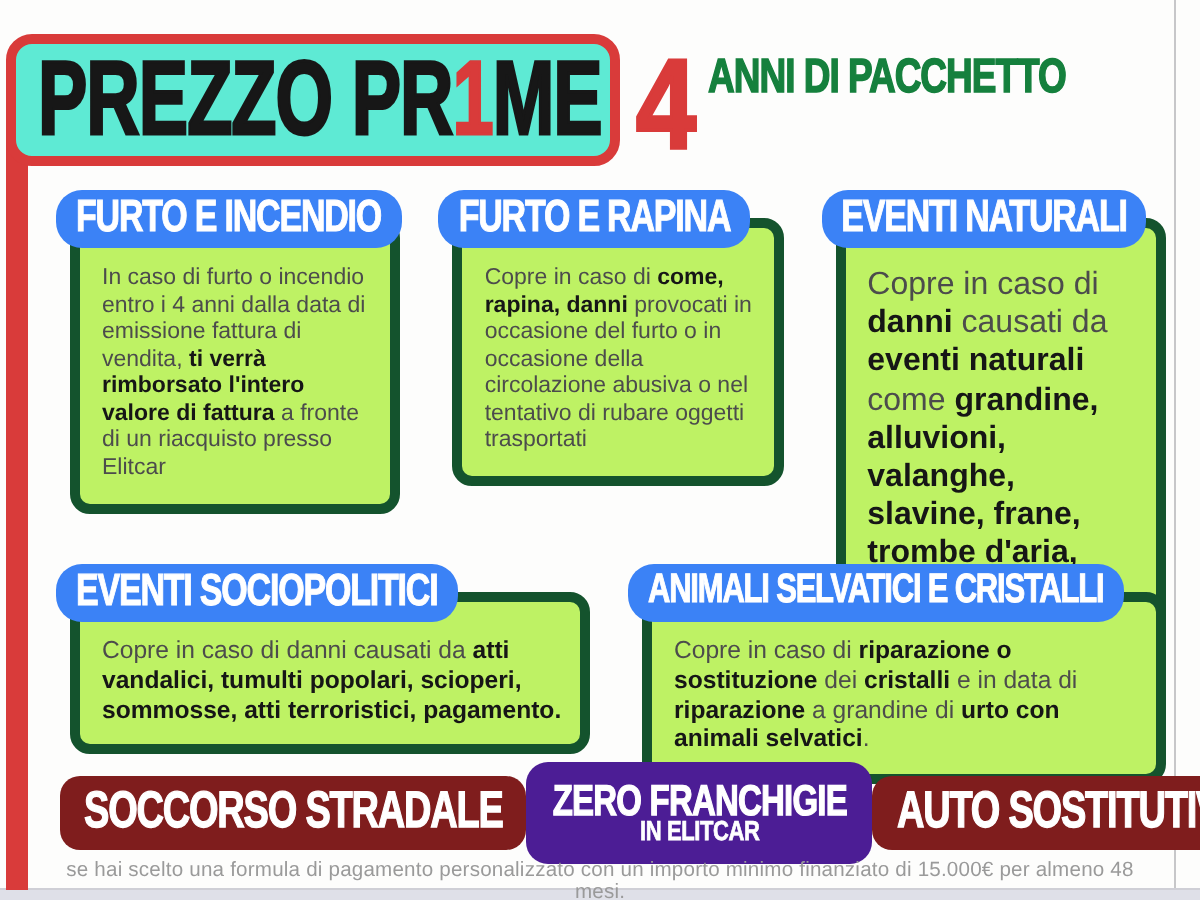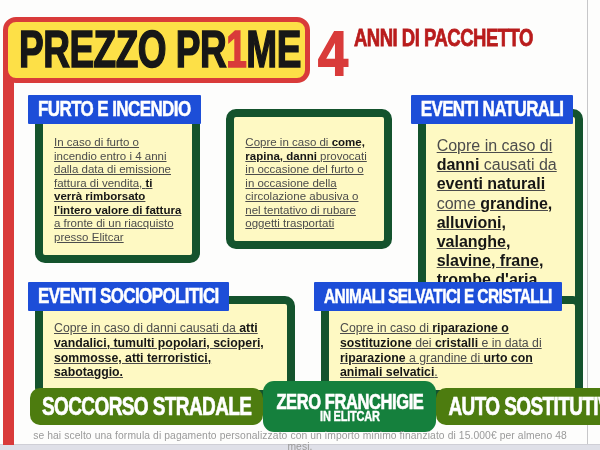--- a/index.html
+++ b/index.html
@@ -10,68 +10,68 @@
   }
   
   .edge-line-right{position:absolute; top:0; bottom:4px; right:12px; width:1px; background:#c7c7c9;}
   .bottom-strip{position:absolute; left:0; right:0; bottom:0; height:5px; background:#dfe0e8; border-top:1px solid #cfcfd6;}
   
   .red-stripe{position:absolute; left:3px; top:30px; bottom:5px; width:11px; background:#d93b3a; z-index:1;}
 
   
   .title-bubble{
     position:absolute; left:3px; top:17px; width:307px; height:66px; box-sizing:border-box;
-    border:5px solid #d93b3a; border-radius:13px; background:#fde047; z-index:2;
+    border:5px solid #d93b3a; border-radius:13px; background:#5eead4; z-index:2;
     display:flex; align-items:center; padding-left:11px;
   }
   .cond{display:inline-block; font-weight:700; letter-spacing:-0.5px; transform-origin:center;}
   .title-text{font-size:37px; transform:scaleY(1.42); -webkit-text-stroke:1.1px currentColor; color:#171717; white-space:nowrap;}
   .title-text .accent{color:#d93b3a; -webkit-text-stroke:1.1px #d93b3a;}
   .big-four{
     position:absolute; left:318px; top:21px; z-index:2; color:#d93b3a;
     font-size:54px; font-weight:700; -webkit-text-stroke:1.5px #d93b3a;
     transform:scaleY(1.18); transform-origin:top left; line-height:1;
   }
-  .subtitle{position:absolute; left:354px; top:27px; z-index:2; color:#b91c1c;}
+  .subtitle{position:absolute; left:354px; top:27px; z-index:2; color:#15803d;}
   .subtitle .line{display:block; height:27px;}
   .subtitle .cond{font-size:18.5px; transform:scaleY(1.3); -webkit-text-stroke:0.6px currentColor; white-space:nowrap;}
 
   
   .cards-row{position:absolute; left:28px; right:17px; display:flex; gap:19px; align-items:flex-start; z-index:2;}
   .row-1{top:95px;}
   .row-2{top:254px;margin-top:28px;}
   .card{position:relative; flex:1;}
   .pill{
-    position:absolute; top:0; left:0; z-index:3; background:#1d4ed8; color:#ffffff;
-    border-radius:1px; padding:4px 10px 5px; white-space:nowrap; line-height:1.2;
+    position:absolute; top:0; left:0; z-index:3; background:#3b82f6; color:#ffffff;
+    border-radius:13px; padding:4px 10px 5px; white-space:nowrap; line-height:1.2;
   }
   .pill .cond{font-size:17px; transform:scaleY(1.32); -webkit-text-stroke:0.4px #fff; letter-spacing:-0.6px;}
   .pill--wide .cond{font-size:15.5px;}
   .card-body{
-    margin-top:14px; margin-left:7px; background:#fef9c3;
-    border:8px solid #14532d; border-radius:10px;
+    margin-top:14px; margin-left:7px; background:#bef264;
+    border:5px solid #14532d; border-radius:10px;
     padding:19px 9px 10px 11px; box-sizing:border-box;
-    font-size:11.5px; line-height:1.18; color:#4c4c4c;text-decoration:underline;
+    font-size:11.5px; line-height:1.18; color:#4c4c4c;
   }
   .row-1 .card-body{min-height:129px;}
   .card-body b{font-weight:700; color:#161616;}
   .body-lg{font-size:16px; line-height:1.2;}
   .row-2 .card-body{font-size:12.3px; line-height:1.2; padding-top:17px;}
   .row-2 .card--socio{flex:0 0 267px;}
   .row-2 .card--animali{flex:1;}
 
   
   .bottom-row{position:absolute; left:30px; right:16px; top:381px; z-index:2;
     display:flex; align-items:center; justify-content:space-between;}
   .bpill{
-    background:#4d7c0f; color:#fff; border-radius:10px; height:37px;
+    background:#7f1d1d; color:#fff; border-radius:10px; height:37px;
     display:flex; align-items:center; justify-content:center; padding:0 12px;
   }
   .bpill .cond{font-size:19px; transform:scaleY(1.35); -webkit-text-stroke:0.5px #fff; letter-spacing:-0.6px; white-space:nowrap;}
-  .bpill--red{background:#15803d; height:47px; flex-direction:column; padding:2px 13px; border-radius:11px;}
+  .bpill--red{background:#4c1d95; height:47px; flex-direction:column; padding:2px 13px; border-radius:11px;}
   .bpill--red .l1{font-size:16.5px; transform:scaleY(1.3); -webkit-text-stroke:0.5px #fff; letter-spacing:-0.4px;}
   .bpill--red .l2{font-size:11px; transform:scaleY(1.25); -webkit-text-stroke:0.3px #fff; letter-spacing:-0.2px; margin-top:-1px;}
 
   
   .disclaimer{
     position:absolute; left:20px; right:20px; top:430px; z-index:2;
     text-align:center; font-size:10.3px; color:#9a9a9a; letter-spacing:0.1px;
   }
 </style>
 </head>
@@ -92,35 +92,36 @@
   </div>
 
   <div class="cards-row row-1">
 
     <div class="card">
       <div class="pill"><span class="cond">FURTO E INCENDIO</span></div>
       <div class="card-body"><span>In caso di furto o incendio entro i 4 anni dalla data di emissione fattura di vendita, </span><b>ti verrà rimborsato l'intero valore di fattura</b><span> a fronte di un riacquisto presso Elitcar</span></div>
     </div>
 
     <div class="card">
+      <div class="pill"><span class="cond">FURTO E RAPINA</span></div>
       <div class="card-body"><span>Copre in caso di </span><b>come, rapina, danni</b><span> provocati in occasione del furto o in occasione della circolazione abusiva o nel tentativo di rubare oggetti trasportati</span></div>
     </div>
 
     <div class="card">
       <div class="pill"><span class="cond">EVENTI NATURALI</span></div>
       <div class="card-body body-lg"><span>Copre in caso di </span><b>danni</b><span> causati da </span><b>eventi naturali</b><span> come </span><b>grandine, alluvioni, valanghe, slavine, frane, trombe d'aria, uragani, caduta accidentale di neve</b><span>.</span></div>
     </div>
 
   </div>
 
   <div class="cards-row row-2">
 
     <div class="card card--socio">
       <div class="pill"><span class="cond">EVENTI SOCIOPOLITICI</span></div>
-      <div class="card-body"><span>Copre in caso di danni causati da </span><b>atti vandalici, tumulti popolari, scioperi, sommosse, atti terroristici, sabotaggio.</b></div>
+      <div class="card-body"><span>Copre in caso di danni causati da </span><b>atti vandalici, tumulti popolari, scioperi, sommosse, atti terroristici, pagamento.</b></div>
     </div>
 
     <div class="card card--animali">
       <div class="pill pill--wide"><span class="cond">ANIMALI SELVATICI E CRISTALLI</span></div>
       <div class="card-body"><span>Copre in caso di </span><b>riparazione o sostituzione</b><span> dei </span><b>cristalli</b><span> e in data di </span><b>riparazione</b><span> a grandine di </span><b>urto con animali selvatici</b><span>.</span></div>
     </div>
 
   </div>
 
   <div class="bottom-row">

